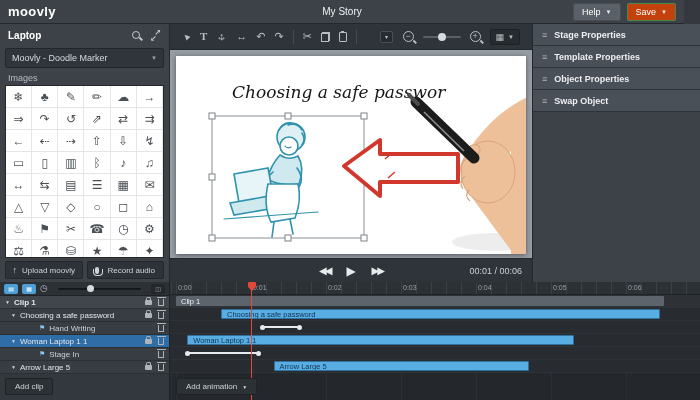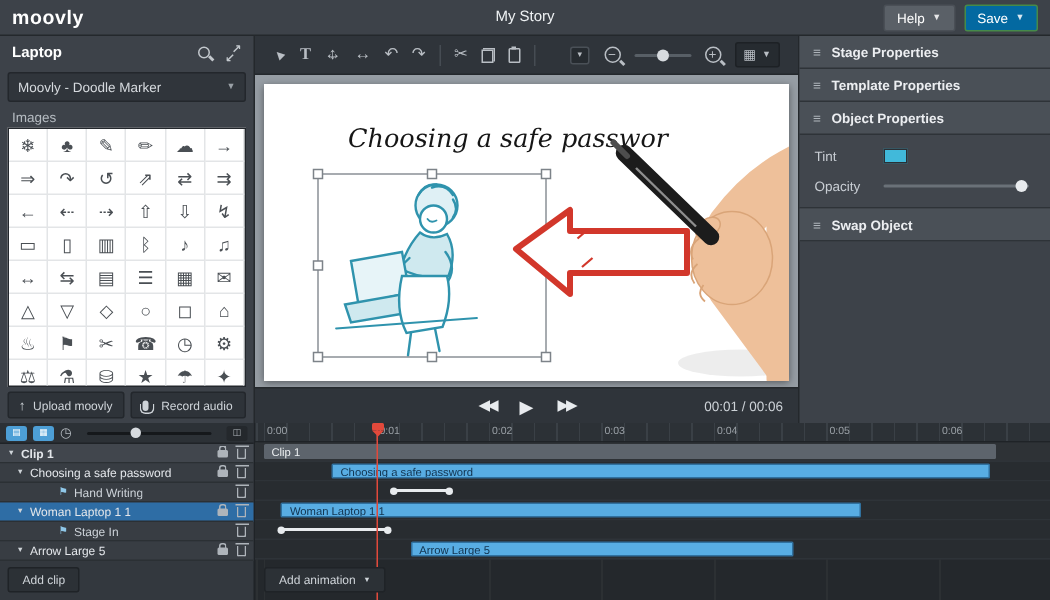--- a/index.html
+++ b/index.html
@@ -1,27 +1,27 @@
 <!DOCTYPE html>
 <html><head>
 <meta charset="utf-8">
 <style>
   *{box-sizing:border-box;margin:0;padding:0}
   html,body{width:700px;height:400px;overflow:hidden}
   body{position:relative;background:#35393f;font-family:"Liberation Sans","DejaVu Sans",sans-serif;color:#dde1e5;font-size:10px}
 
   
-  .topbar{position:absolute;top:0;left:0;right:0;height:24px;background:#3d4249;border-bottom:1px solid #24282c;display:flex;align-items:center;padding:0 8px;z-index:9}
+  .topbar{position:absolute;top:0;left:0;right:16px;height:24px;background:#3d4249;border-bottom:1px solid #24282c;display:flex;align-items:center;padding:0 8px;z-index:9}
   .logo{font-weight:bold;font-size:13px;color:#fff;letter-spacing:.4px}
   .tb-title{position:absolute;left:50%;transform:translateX(-50%);font-size:10px;color:#eef1f3}
   .topbtns{margin-left:auto;display:flex;gap:6px}
   .btn{font-size:9px;padding:3px 8px;border-radius:2px;color:#fff;display:flex;align-items:center;gap:5px;cursor:pointer}
   .btn .caret{font-size:6px;opacity:.85}
   .btn-help{background:#5a6067;border:1px solid #4a4f56}
-  .btn-save{background:#0369a1;border:1px solid #478a49}
+  .btn-save{background:#c2410c;border:1px solid #478a49}
 
   
   .sidebar{position:absolute;top:24px;left:0;width:170px;height:258px;background:#3d4249;border-right:1px solid #24282c;display:flex;flex-direction:column}
   .lib-head{height:22px;display:flex;align-items:center;padding:0 8px;font-size:10px;font-weight:bold;color:#fff}
   .lib-head .spacer{flex:1}
   .ic-search{width:8px;height:8px;border:1.5px solid #c3c8cd;border-radius:50%;position:relative;margin-right:10px}
   .ic-search::after{content:"";position:absolute;width:4px;height:1.5px;background:#c3c8cd;right:-4px;bottom:-1px;transform:rotate(45deg)}
   .ic-expand{position:relative;width:11px;height:11px;font-size:8px;color:#c3c8cd}
   .ic-expand::before{content:"↗";position:absolute;right:0;top:-2px}
   .ic-expand::after{content:"↙";position:absolute;left:0;bottom:-2px}
@@ -309,32 +309,20 @@
     <span>Stage Properties</span>
   </div>
   <div class="prop-head">
     <span class="ic">≡</span>
     <span>Template Properties</span>
   </div>
   <div class="prop-head">
     <span class="ic">≡</span>
     <span>Object Properties</span>
   </div>
-  <div class="prop-body">
-    <div class="prop-row">
-      <span class="lbl">Tint</span>
-      <span class="tint-swatch" style="background: rgb(65, 185, 218);"></span>
-    </div>
-    <div class="prop-row">
-      <span class="lbl">Opacity</span>
-      <span class="op-slider">
-          <span class="knob"></span>
-        </span>
-    </div>
-  </div>
   <div class="prop-head">
     <span class="ic">≡</span>
     <span>Swap Object</span>
   </div>
 </div>
 
 <div class="timeline">
   <div class="tl-left">
     <div class="tl-left-head">
       <span class="tlh-btn tlh-blue">▤</span>

